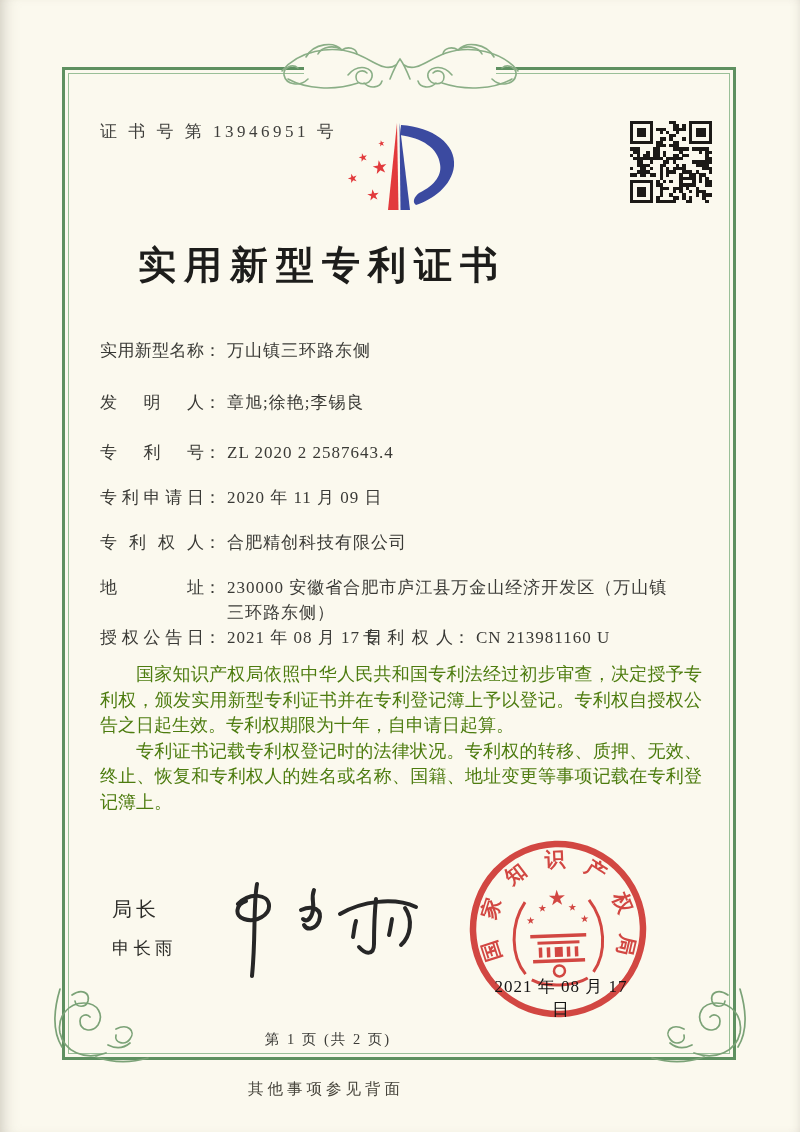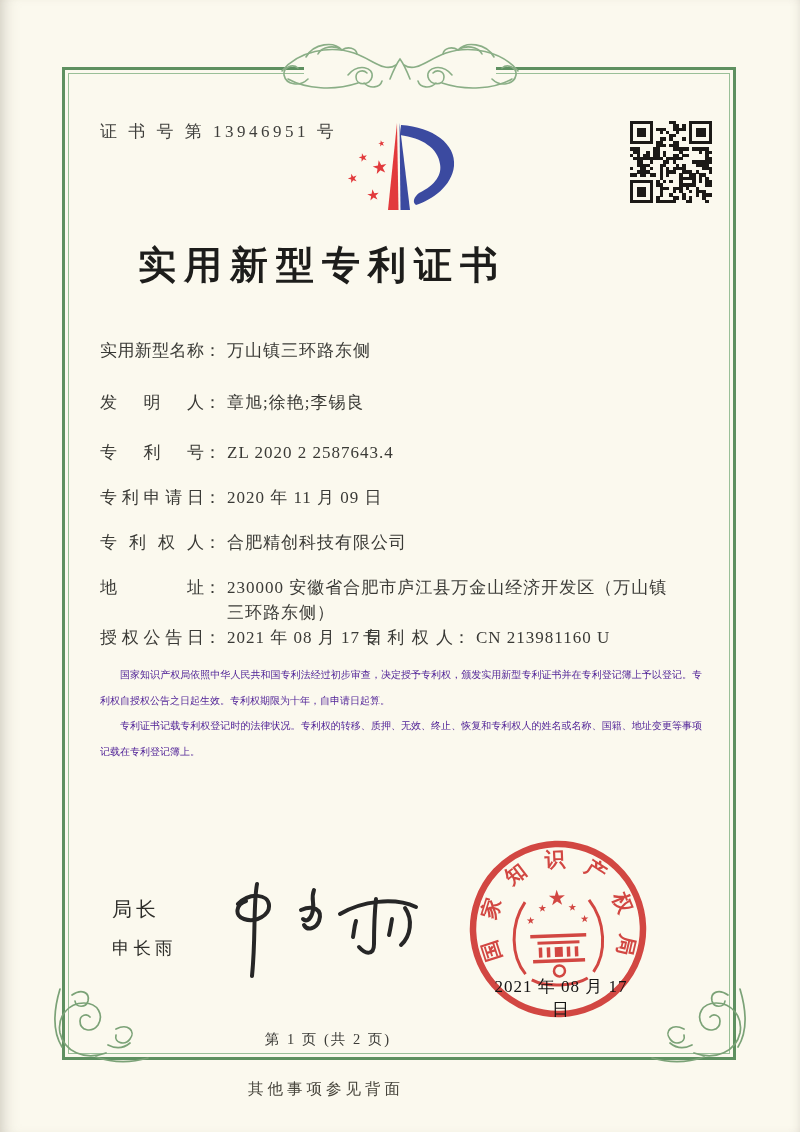--- a/index.html
+++ b/index.html
@@ -28,21 +28,21 @@
     display:inline-block;width:104px;text-align:justify;text-align-last:justify;
     vertical-align:top;letter-spacing:0;
   }
   .flabel.narrow{width:90px;}
   .colon{vertical-align:top;}
   .fvalue{display:inline-block;vertical-align:top;margin-left:6px;letter-spacing:1px;max-width:470px;}
   .fvalue.addr{max-width:458px;}
   .pair2{position:absolute;left:263px;top:0;white-space:nowrap;}
   .paragraphs{
     position:absolute;left:100px;top:662px;width:602px;
-    font-size:10px;line-height:25.5px;color:#4c1d95;text-align:justify;
+    font-size:18px;line-height:25.5px;color:#4d7c0f;text-align:justify;
   }
   .paragraphs p{margin:0;text-indent:2em;}
   .director-title{position:absolute;left:112px;top:896px;font-size:20px;letter-spacing:4px;color:#2e2e2a;}
   .director-name{position:absolute;left:112px;top:936px;font-size:17.5px;letter-spacing:4px;color:#2e2e2a;}
   .signature{position:absolute;left:222px;top:878px;width:210px;height:108px;}
   .seal{position:absolute;left:468px;top:839px;width:180px;height:180px;opacity:.93;transform:rotate(-2deg);}
   .seal-date{
     position:absolute;left:486px;top:975px;width:150px;text-align:center;
     font-size:17px;color:#141414;letter-spacing:1px;z-index:5;
   }

